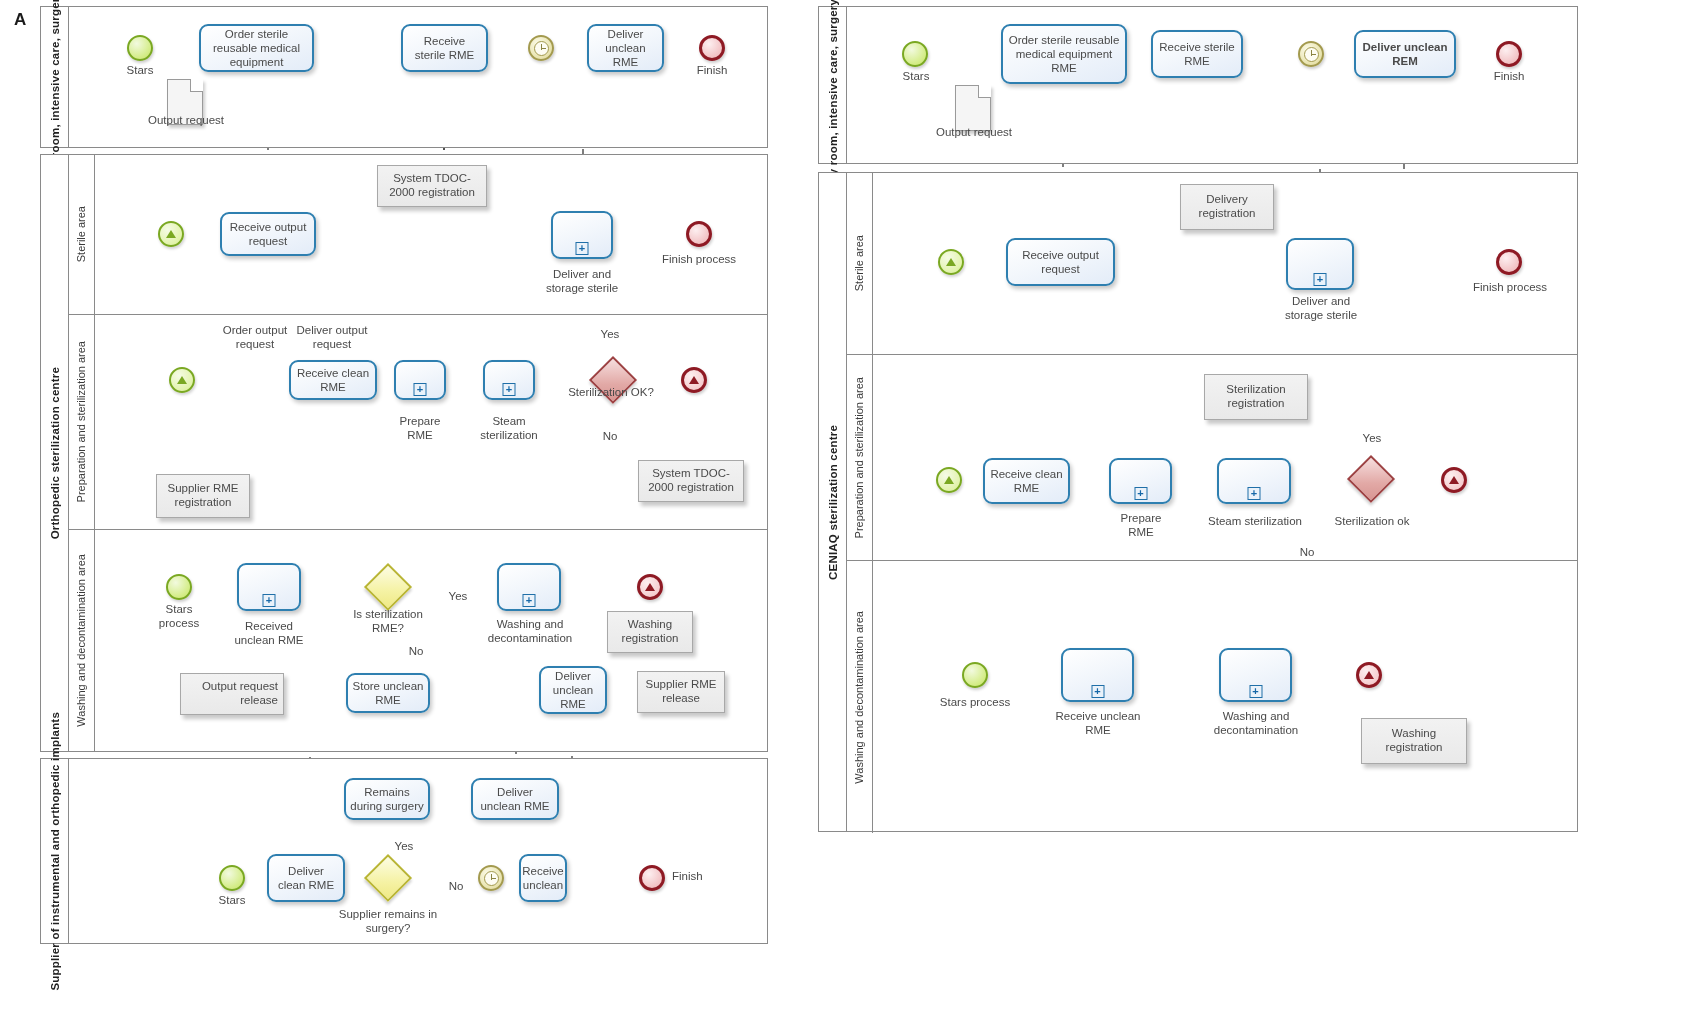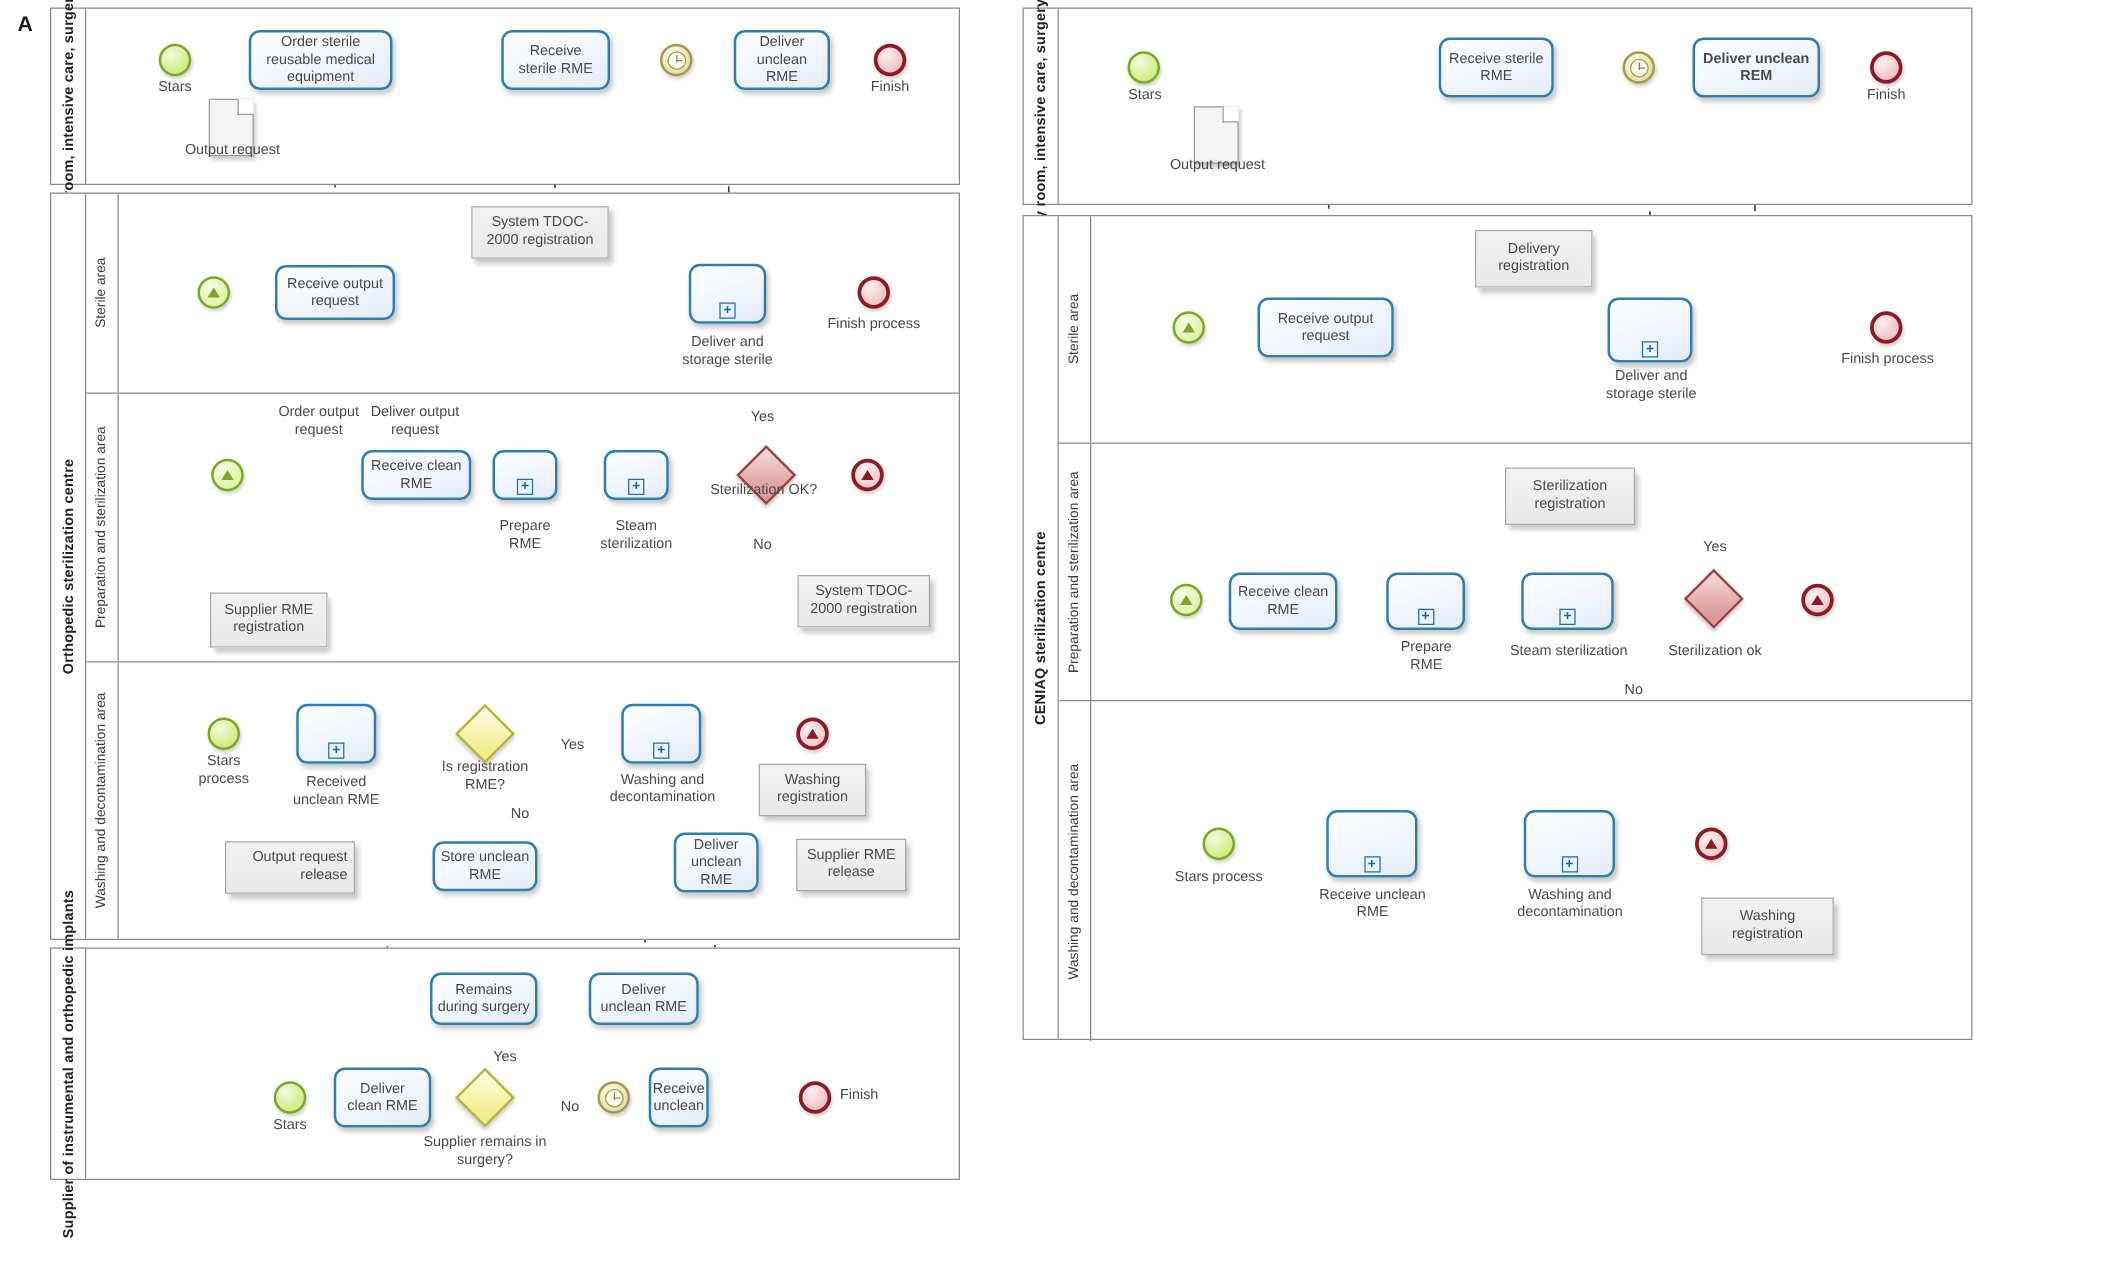--- a/index.html
+++ b/index.html
@@ -379,37 +379,37 @@
   </div>
   <div class="lbl wrap" style="left:473px; top:415px; width:72px;">Steam sterilization</div>
 
   <div class="gw gw-d" style="left:596px; top:363px;"></div>
   <div class="lbl" style="left:556px; top:386px; width:110px;">Sterilization OK?</div>
   <div class="lbl" style="left:590px; top:328px; width:40px;">Yes</div>
   <div class="lbl" style="left:593px; top:430px; width:34px;">No</div>
 
   <div class="ev ev-link-end" style="left:681px; top:367px;"></div>
 
-  <div class="annot" style="left:168px; top:474px; width:94px; height:44px;">
+  <div class="annot" style="left:156px; top:474px; width:94px; height:44px;">
     <span>Supplier RME registration</span>
   </div>
   <div class="annot" style="left:638px; top:460px; width:106px; height:42px;">
     <span>System TDOC-2000 registration</span>
   </div>
 
   <div class="ev ev-start" style="left:166px; top:574px;"></div>
   <div class="lbl wrap" style="left:148px; top:603px; width:62px;">Stars process</div>
 
   <div class="task sub" style="left:237px; top:563px; width:64px; height:48px;">
     <div class="subicon"></div>
   </div>
   <div class="lbl wrap" style="left:234px; top:620px; width:70px;">Received unclean RME</div>
 
   <div class="gw gw-x" style="left:371px; top:570px;"></div>
-  <div class="lbl wrap" style="left:340px; top:608px; width:96px;">Is registration RME?</div>
+  <div class="lbl wrap" style="left:340px; top:608px; width:96px;">Is sterilization RME?</div>
   <div class="lbl" style="left:440px; top:590px; width:36px;">Yes</div>
   <div class="lbl" style="left:400px; top:645px; width:32px;">No</div>
 
   <div class="task sub" style="left:497px; top:563px; width:64px; height:48px;">
     <div class="subicon"></div>
   </div>
   <div class="lbl wrap" style="left:487px; top:618px; width:86px;">Washing and decontamination</div>
 
   <div class="ev ev-link-end" style="left:637px; top:574px;"></div>
 
@@ -535,20 +535,23 @@
     <div class="lane" style="top:388px; height:272px; left:28px; width:730px;">
       <div class="lane-title" style="left:0;">
         <span>Washing and decontamination area</span>
       </div>
     </div>
   </div>
 
   <div class="ev ev-start" style="left:902px; top:41px;"></div>
   <div class="lbl" style="left:886px; top:70px; width:60px;">Stars</div>
 
+  <div class="task" style="left:1001px; top:24px; width:126px; height:60px;">
+    <span>Order sterile reusable medical equipment RME</span>
+  </div>
 
   <div class="dataobj" style="left:955px; top:85px;"></div>
   <div class="lbl" style="left:928px; top:126px; width:92px;">Output request</div>
 
   <div class="task" style="left:1151px; top:30px; width:92px; height:48px;">
     <span>Receive sterile RME</span>
   </div>
 
   <div class="ev ev-timer" style="left:1298px; top:41px;">
     <div class="clockface"></div>

